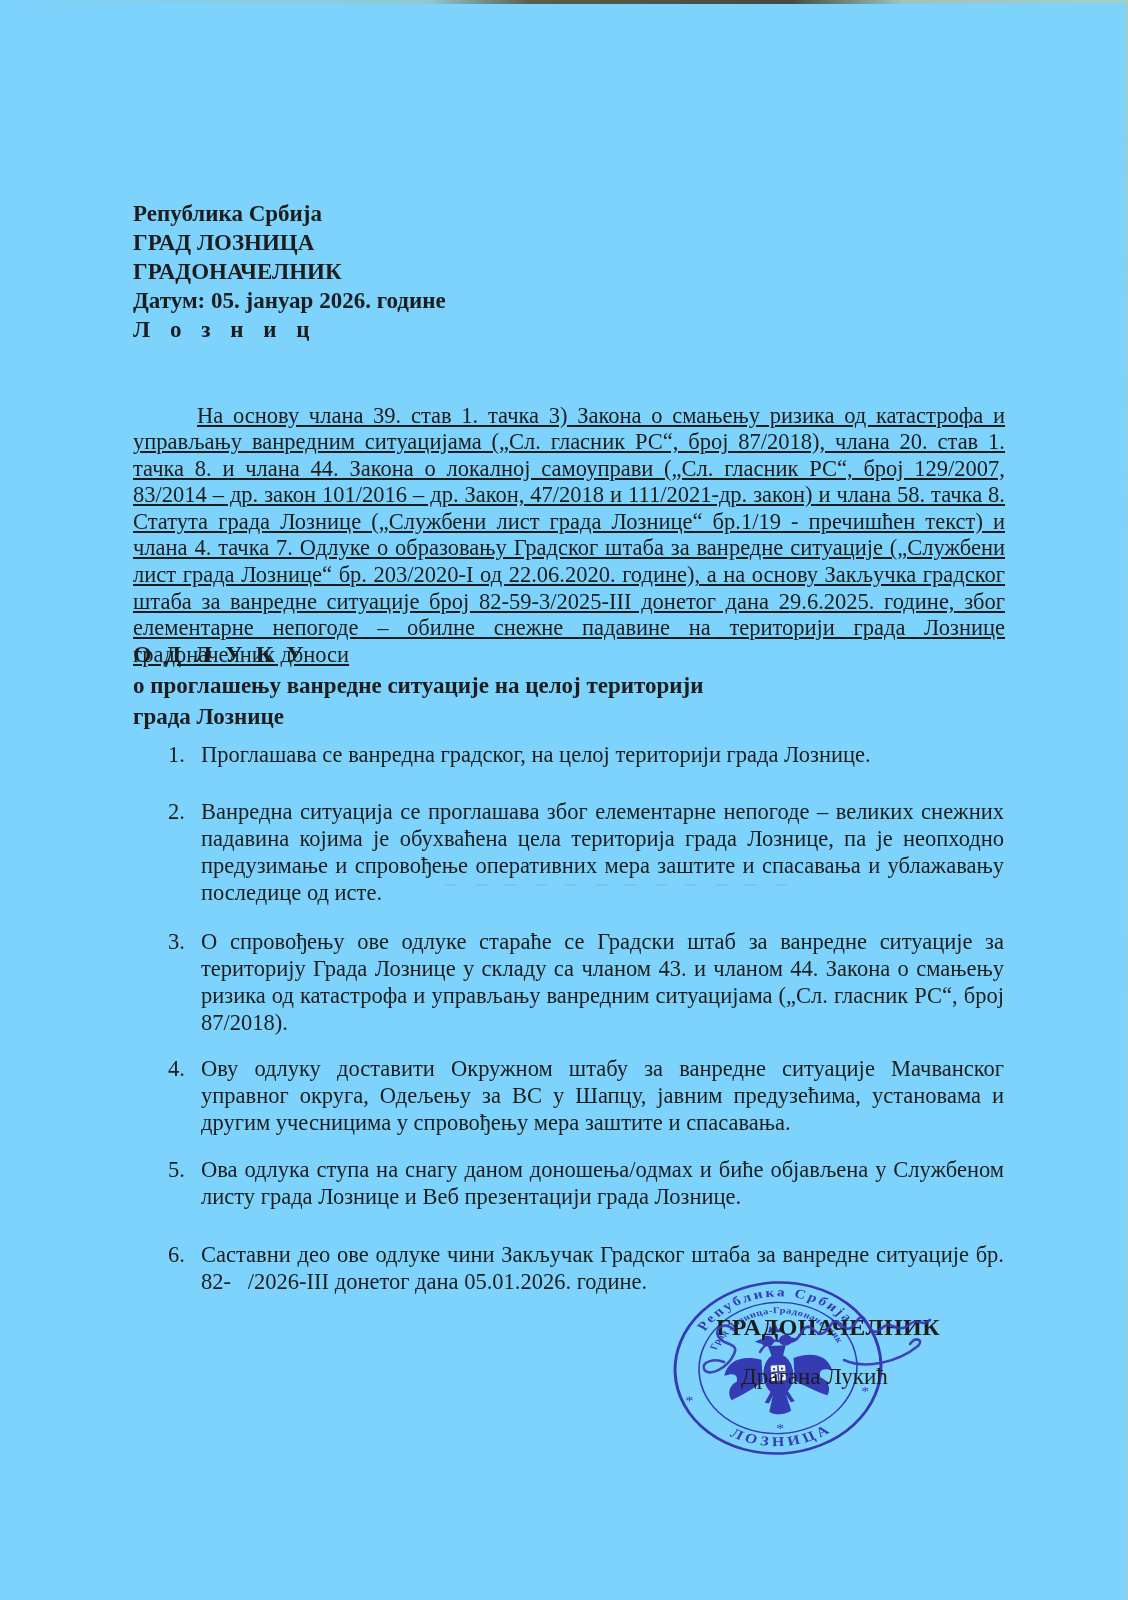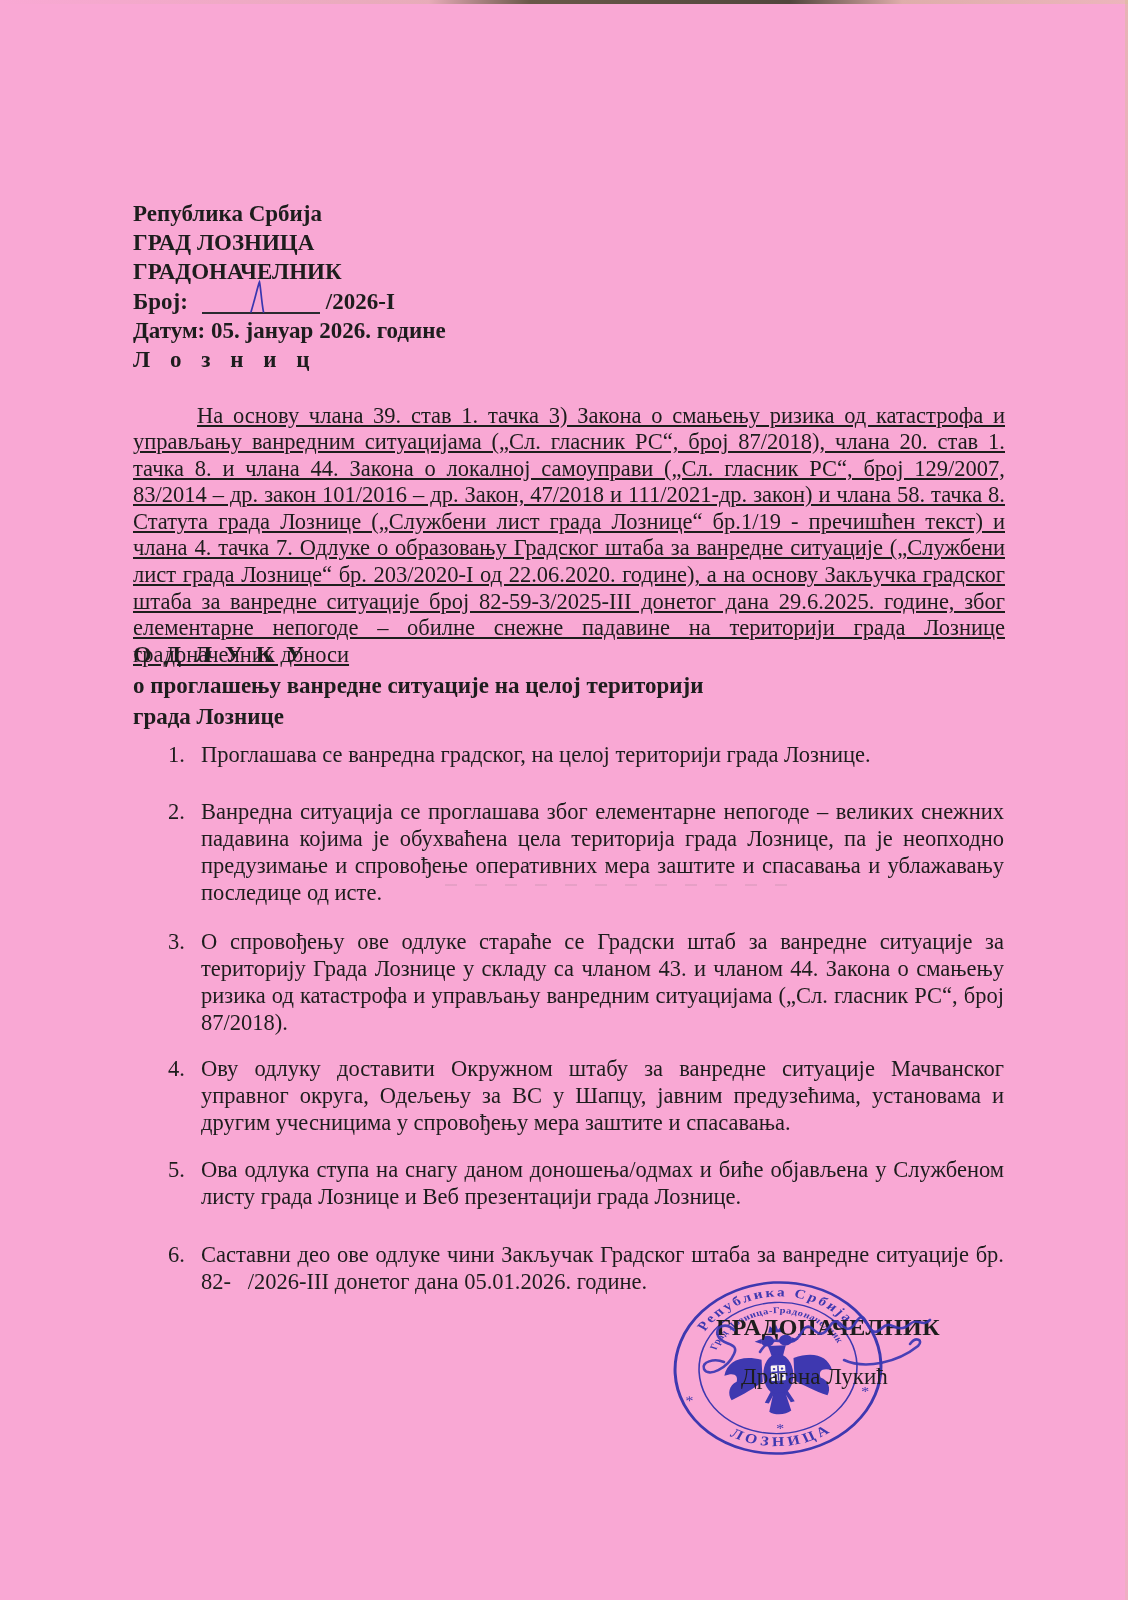--- a/index.html
+++ b/index.html
@@ -1,18 +1,18 @@
 <!DOCTYPE html>
 <html lang="sr"><head>
 <meta charset="utf-8">
 <style>
   html,body{margin:0;padding:0;background:#ddd;}
   .page{
     position:relative;width:1128px;height:1600px;margin:0 auto;
-    background:#f9a8d4;color:#1d1d1d;overflow:hidden;
+    background:#7dd3fc;color:#1d1d1d;overflow:hidden;
     font-family:"Liberation Serif","DejaVu Serif",serif;
   }
   
   .edge-top{position:absolute;top:0;left:0;right:0;height:4px;
     background:linear-gradient(90deg,rgba(190,180,120,0) 0%,rgba(190,180,120,.30) 38%,
       rgba(80,74,48,.85) 47%,rgba(58,56,40,.88) 70%,rgba(190,180,120,.45) 80%,
       rgba(215,205,145,.35) 100%);}
   .edge-right{position:absolute;top:0;right:0;bottom:0;width:3px;
     background:linear-gradient(180deg,rgba(205,195,135,.40),rgba(205,195,135,.10) 35%,rgba(205,195,135,.22));}
   .artifact-dots{position:absolute;left:445px;top:884px;width:360px;height:2px;opacity:.55;
@@ -56,29 +56,20 @@
 <div class="page">
 
   <div class="edge-top"></div>
   <div class="edge-right"></div>
   <div class="artifact-dots"></div>
 
   <div class="doc-header">
     <div>Република Србија</div>
     <div>ГРАД ЛОЗНИЦА</div>
     <div>ГРАДОНАЧЕЛНИК</div>
-    <div class="broj-line">
-      <span>Број:</span>
-      <span class="broj-blank">
-        <svg class="broj-mark" width="24" height="36" viewBox="0 0 24 36">
-          <path d="M3 33 C7 20 10 6 11.5 3 C12.6 7 13.6 24 15.5 33" fill="none" stroke="#3936b0" stroke-width="1.7" stroke-linecap="round"></path>
-        </svg>
-      </span>
-      <span>/2026-I</span>
-    </div>
     <div>Датум: 05. јануар 2026. године</div>
     <div class="mesto">Л о з н и ц</div>
   </div>
 
   <p class="preamble">На основу члана 39. став 1. тачка 3) Закона о смањењу ризика од катастрофа и управљању ванредним ситуацијама („Сл. гласник РС“, број 87/2018), члана 20. став 1. тачка 8. и члана 44. Закона о локалној самоуправи („Сл. гласник РС“, број 129/2007, 83/2014 – др. закон 101/2016 – др. Закон, 47/2018 и 111/2021-др. закон) и члана 58. тачка 8. Статута града Лознице („Службени лист града Лознице“ бр.1/19 - пречишћен текст) и члана 4. тачка 7. Одлуке о образовању Градског штаба за ванредне ситуације („Службени лист града Лознице“ бр. 203/2020-I од 22.06.2020. године), а на основу Закључка градског штаба за ванредне ситуације број 82-59-3/2025-III донетог дана 29.6.2025. године, због елементарне непогоде – обилне снежне падавине на територији града Лознице  градоначелник доноси</p>
 
   <div class="doc-title">
     <div class="main">О Д Л У К У</div>
     <div>о проглашењу ванредне ситуације на целој територији</div>
     <div>града Лознице</div>

